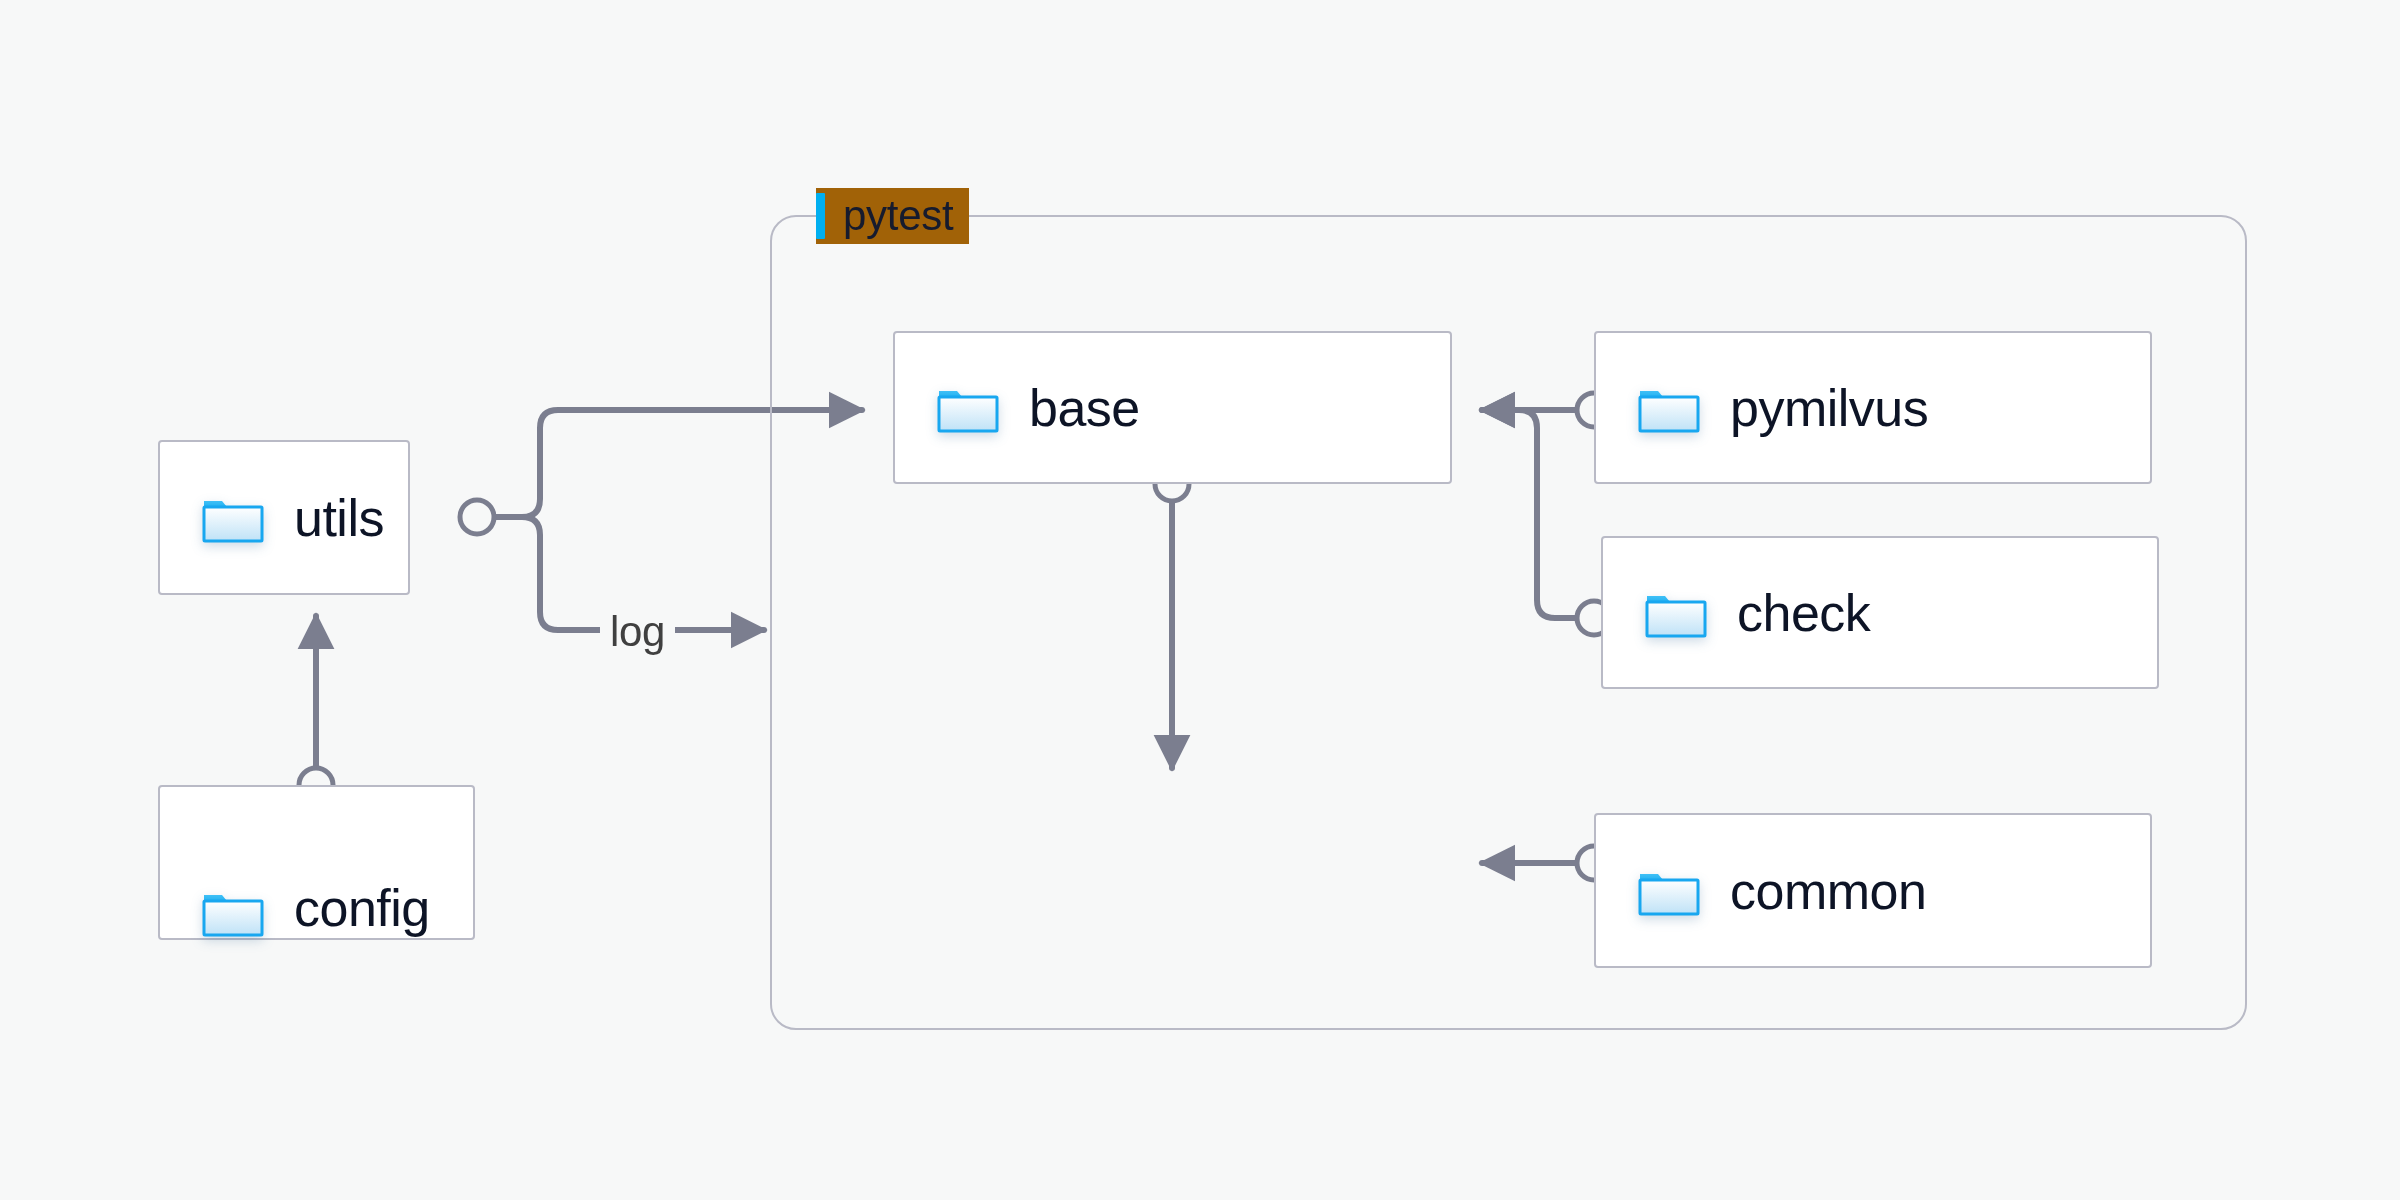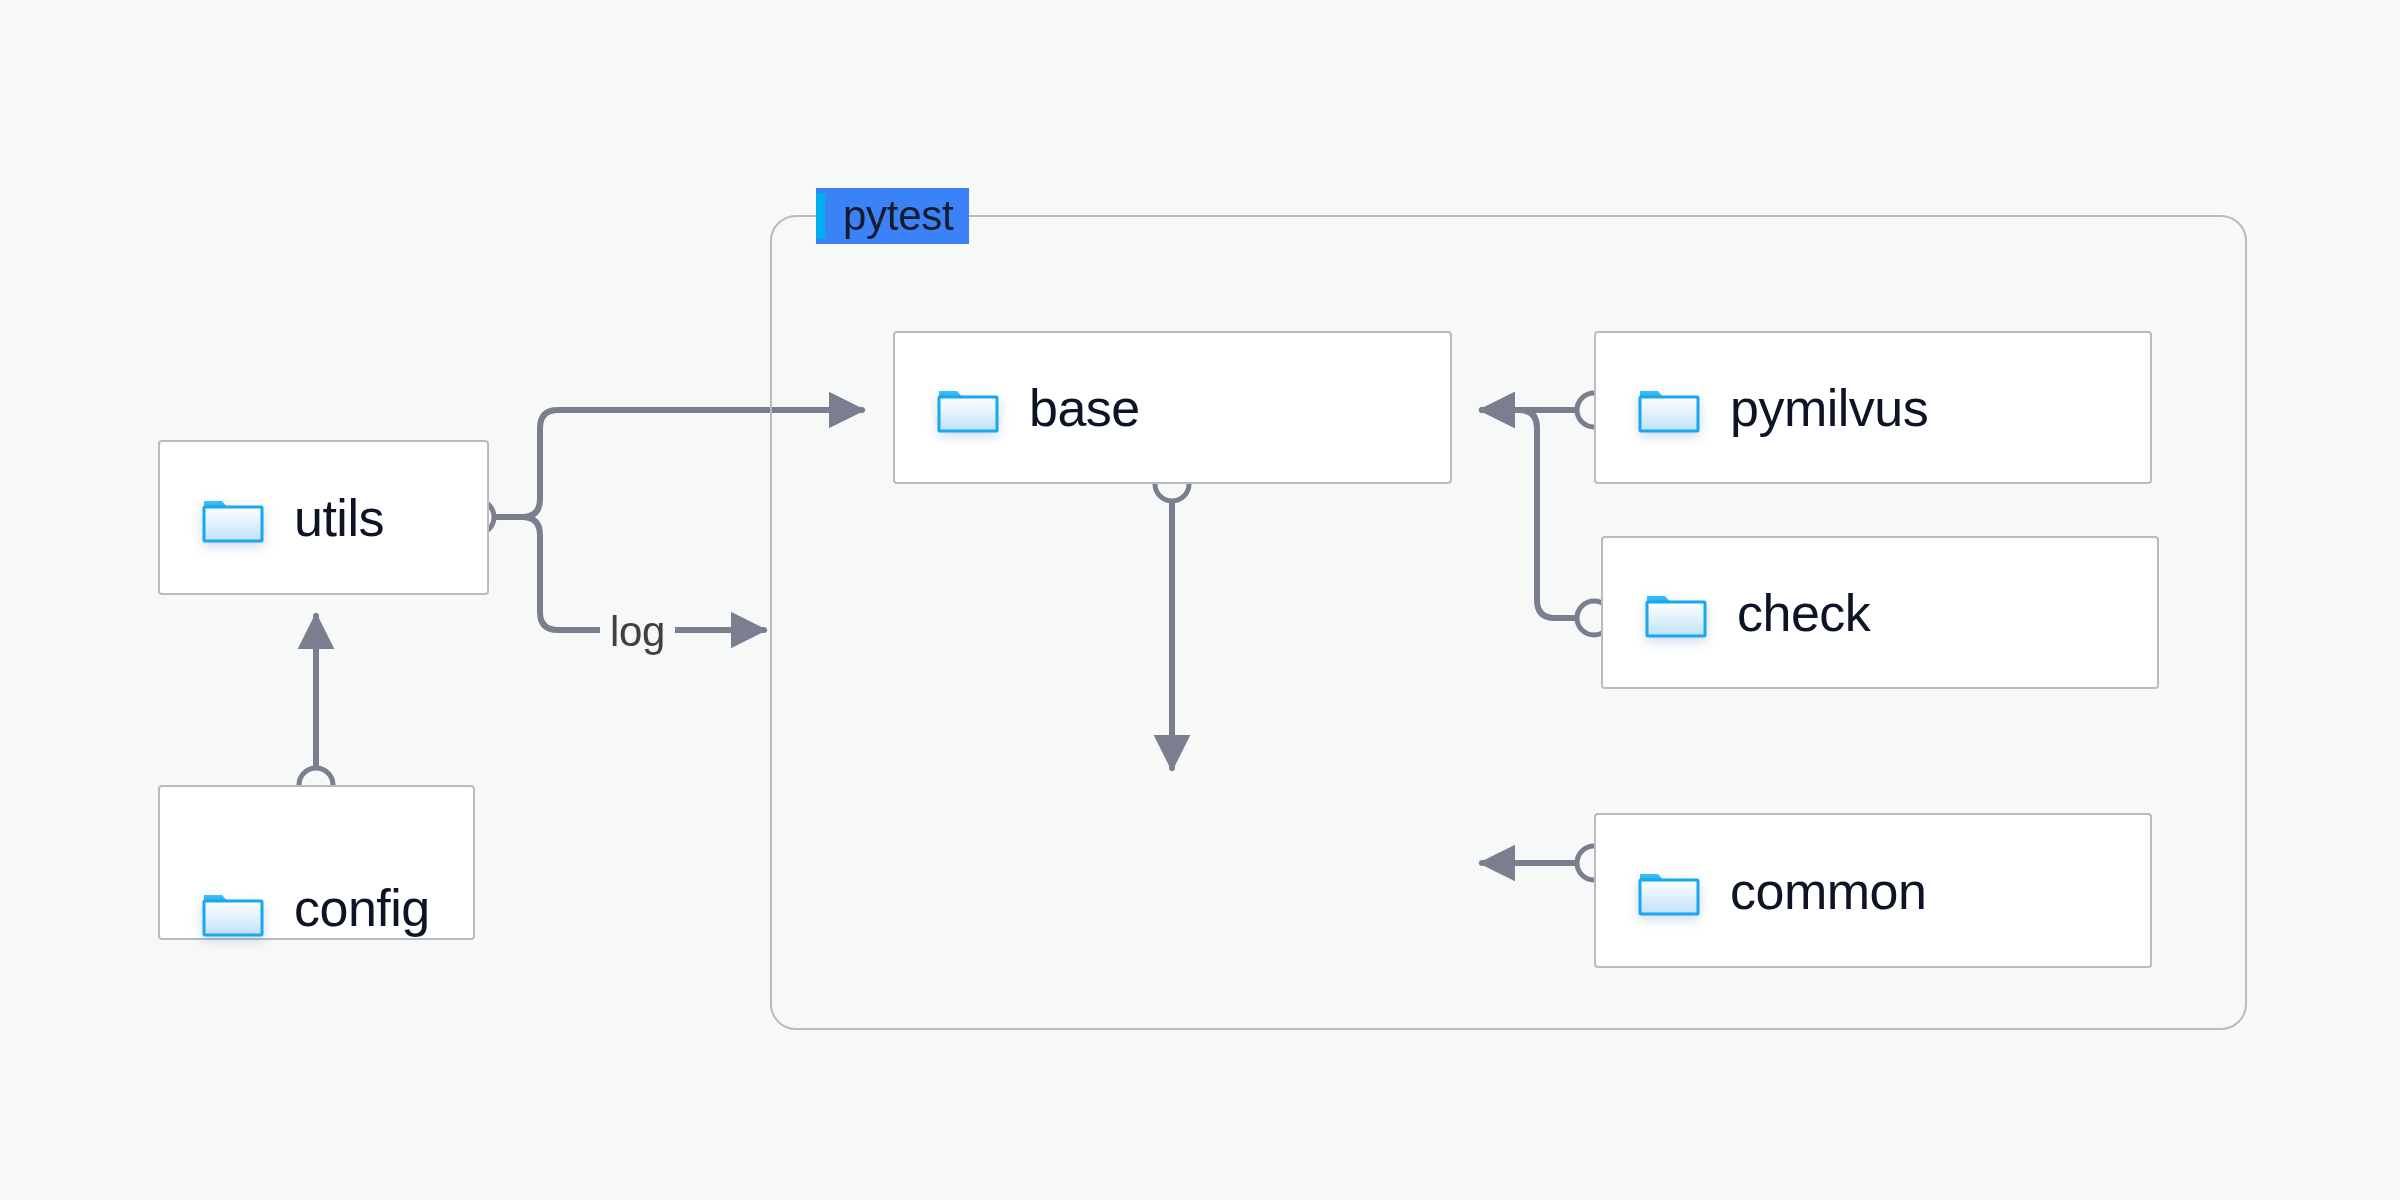--- a/index.html
+++ b/index.html
@@ -27,21 +27,21 @@
     border: 2px solid #b9bac6;
     border-radius: 26px;
     background: transparent;
     box-sizing: border-box;
   }
   .group-label {
     position: absolute;
     display: flex;
     align-items: center;
     gap: 18px;
-    background: #3b82f6;
+    background: #a16207;
     padding: 0 16px 0 0;
     height: 56px;
   }
   .group-accent {
     width: 9px;
     height: 46px;
     background: #00aff0;
     border-radius: 1px;
   }
   .group-title {
@@ -139,21 +139,21 @@
   </svg>
 
   <div class="group-frame" style="left:770px; top:215px; width:1477px; height:815px;"></div>
   <div class="group-label" style="left:816px; top:188px;">
     <span class="group-accent"></span>
     <span class="group-title">pytest</span>
   </div>
 
   <div class="edge-label" style="left:600px; top:608px;">log</div>
 
-  <div class="node" style="left:158px; top:440px; width:331px; height:155px;">
+  <div class="node" style="left:158px; top:440px; width:252px; height:155px;">
     <svg class="folder-icon" viewBox="0 0 62 52">
       <path d="M2 9 h18 l5 6 h35 v4 H2 z" fill="url(#folderTab)"></path>
       <rect x="2" y="15" width="58" height="34" rx="1" fill="url(#folderGrad)" stroke="#18a7f0" stroke-width="3"></rect>
     </svg>
     <span class="node-label">utils</span>
   </div>
 
   <div class="node" style="left:158px; top:785px; width:317px; height:155px;align-items:flex-end;">
     <svg class="folder-icon" viewBox="0 0 62 52">
       <path d="M2 9 h18 l5 6 h35 v4 H2 z" fill="url(#folderTab)"></path>

